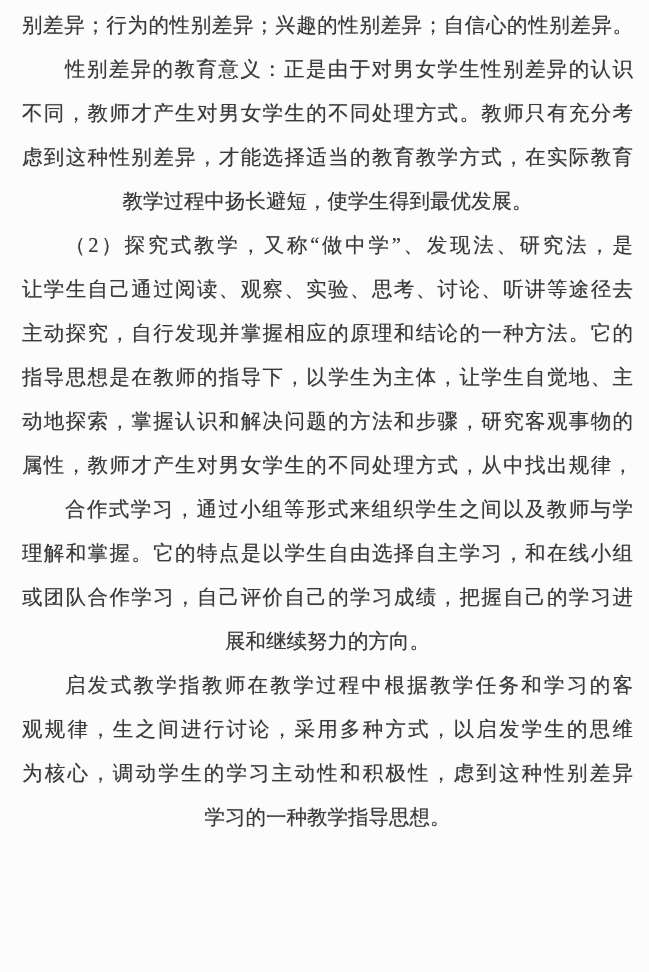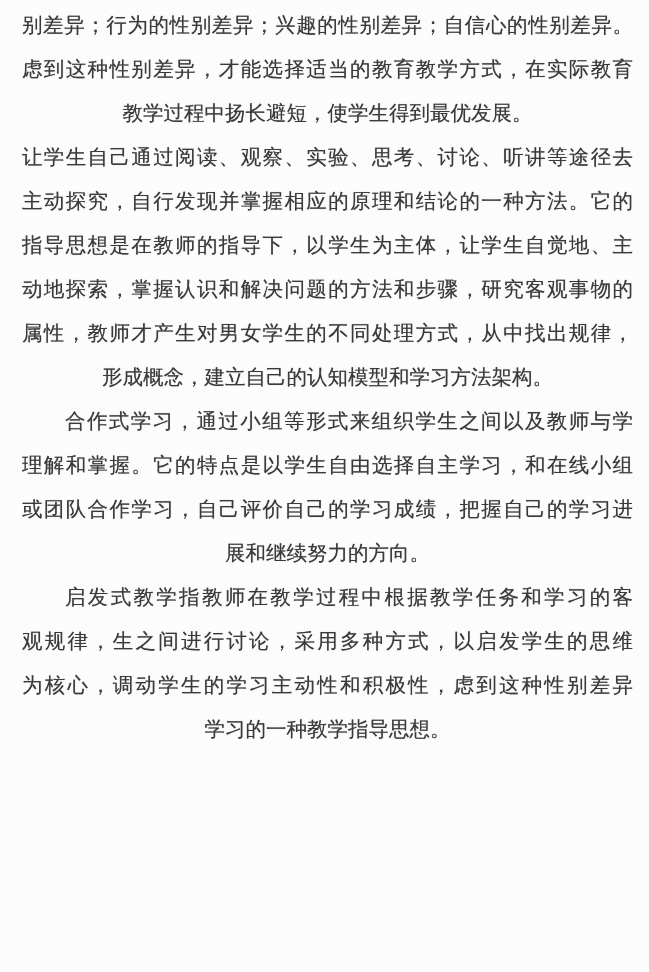--- a/index.html
+++ b/index.html
@@ -39,30 +39,32 @@
   }
 </style>
 </head>
 <body>
 
 <div class="page" style="background: rgb(252, 252, 252); color: rgb(58, 58, 58);">
     <div class="paragraph">
       <div class="line justified">别差异；行为的性别差异；兴趣的性别差异；自信心的性别差异。</div>
     </div>
     <div class="paragraph">
+      <div class="line justified indented">性别差异的教育意义：正是由于对男女学生性别差异的认识</div>
+      <div class="line justified">不同，教师才产生对男女学生的不同处理方式。教师只有充分考</div>
       <div class="line justified">虑到这种性别差异，才能选择适当的教育教学方式，在实际教育</div>
       <div class="line">教学过程中扬长避短，使学生得到最优发展。</div>
     </div>
     <div class="paragraph">
+      <div class="line justified indented">（2）探究式教学，又称“做中学”、发现法、研究法，是</div>
       <div class="line justified">让学生自己通过阅读、观察、实验、思考、讨论、听讲等途径去</div>
       <div class="line justified">主动探究，自行发现并掌握相应的原理和结论的一种方法。它的</div>
       <div class="line justified">指导思想是在教师的指导下，以学生为主体，让学生自觉地、主</div>
       <div class="line justified">动地探索，掌握认识和解决问题的方法和步骤，研究客观事物的</div>
       <div class="line justified">属性，教师才产生对男女学生的不同处理方式，从中找出规律，</div>
-      <div class="line">形成概念，建立自己的认知模型和学习方法架构。</div>
     </div>
     <div class="paragraph">
       <div class="line justified indented">合作式学习，通过小组等形式来组织学生之间以及教师与学</div>
       <div class="line justified">理解和掌握。它的特点是以学生自由选择自主学习，和在线小组</div>
       <div class="line justified">或团队合作学习，自己评价自己的学习成绩，把握自己的学习进</div>
       <div class="line">展和继续努力的方向。</div>
     </div>
     <div class="paragraph">
       <div class="line justified indented">启发式教学指教师在教学过程中根据教学任务和学习的客</div>
       <div class="line justified">观规律，生之间进行讨论，采用多种方式，以启发学生的思维</div>

